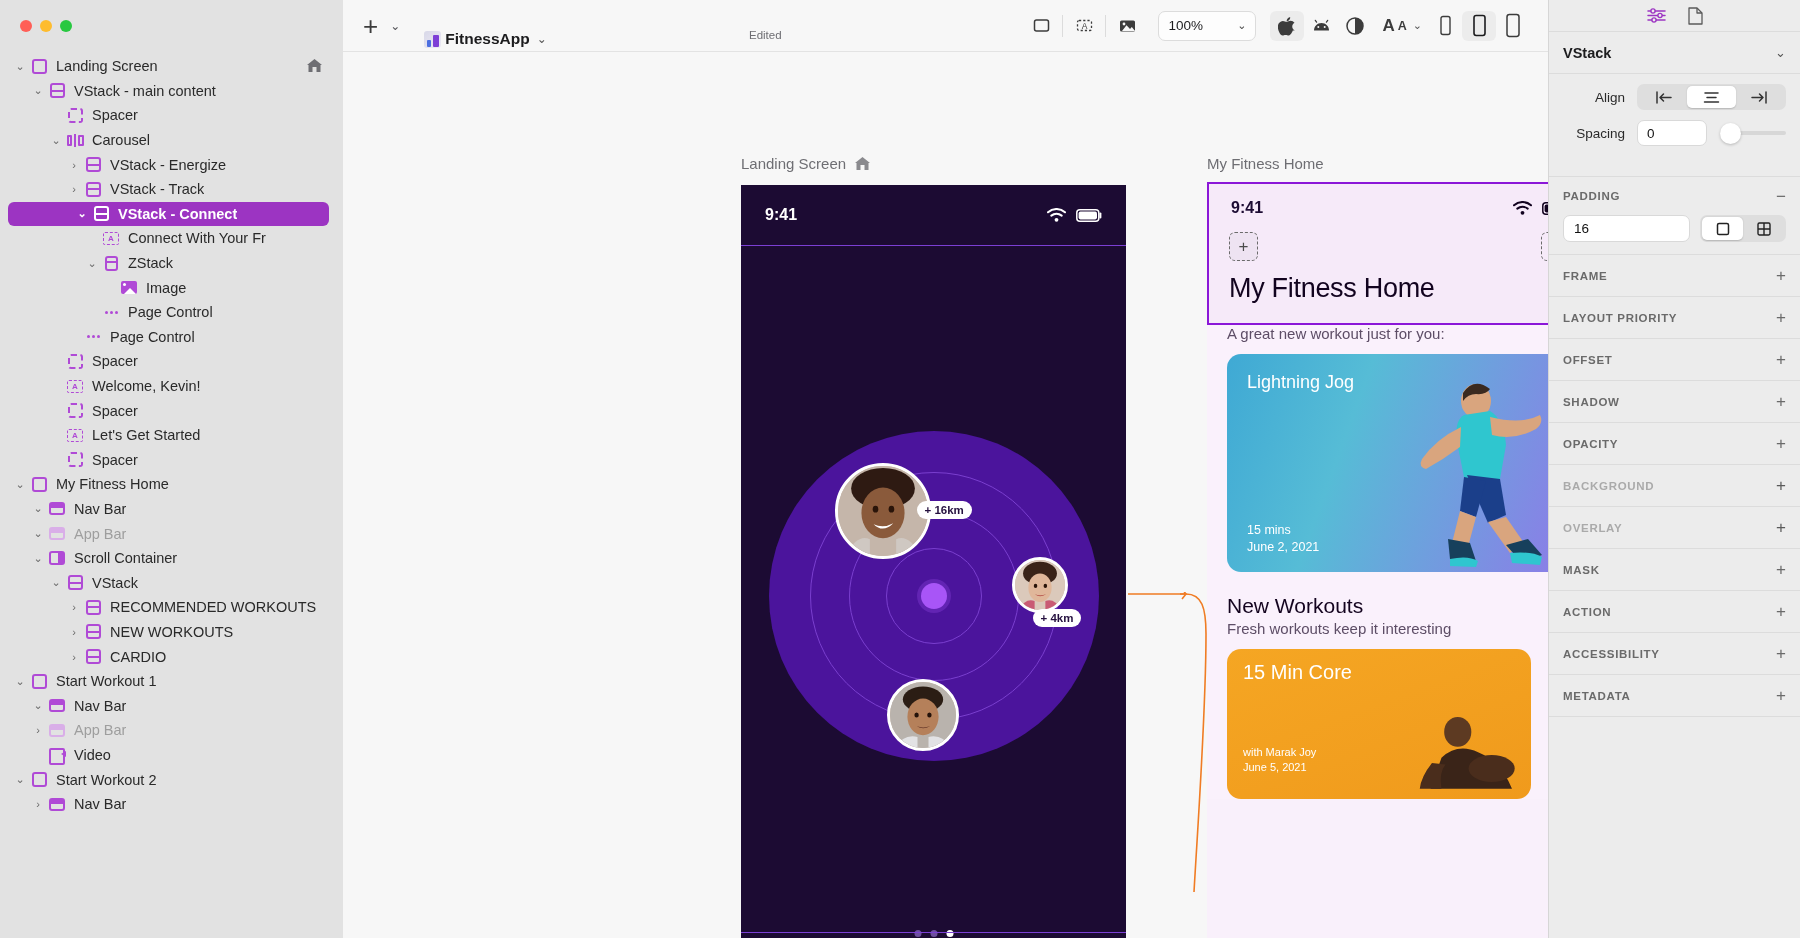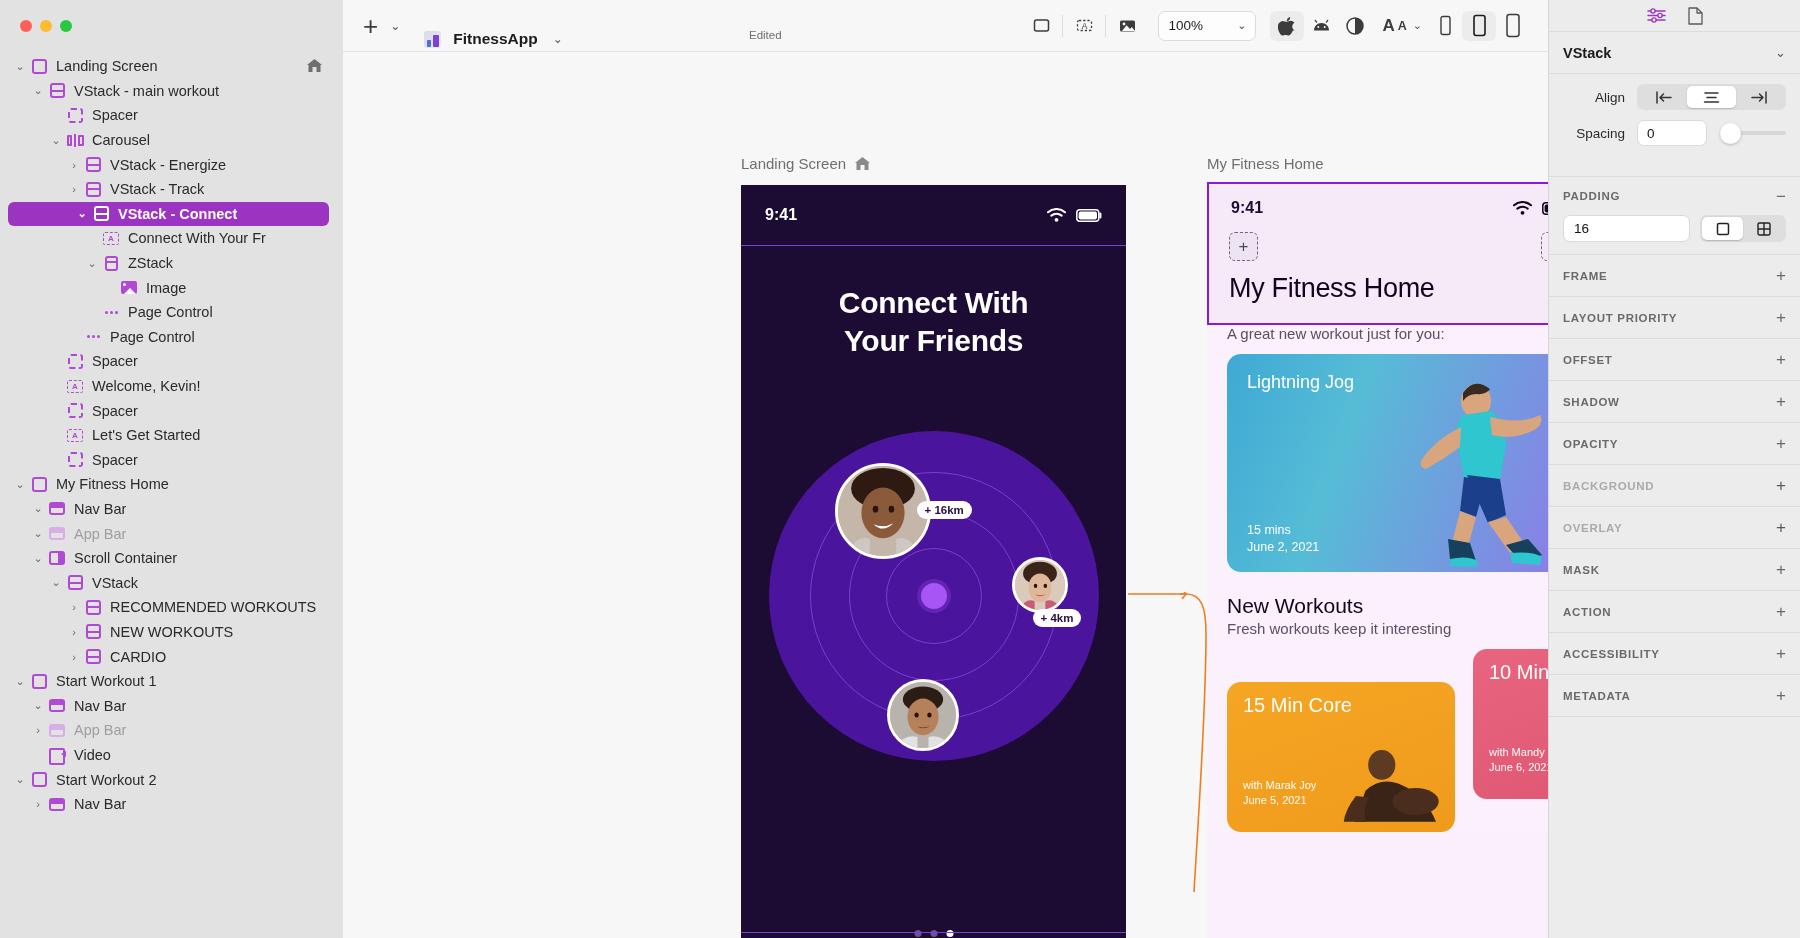--- a/index.html
+++ b/index.html
@@ -100,21 +100,21 @@
   .main { flex: 1 1 auto; display: flex; flex-direction: column; min-width: 0; }
   .toolbar {
     height: 52px; background: #f7f7f7;
     border-bottom: 1px solid #e3e3e3;
     display: flex; align-items: center; padding: 0 18px; gap: 0;
     position: relative;
   }
   .tb-plus { font-size: 26px; color: #3c3c3c; font-weight: 300; line-height: 1;
       padding: 0 2px; cursor: default; }
   .tb-chev { font-size: 12px; color: #55555a; margin-left: 10px; margin-right: 24px; }
-  .doc-block { display: flex; align-items: center; gap: 12px; margin-top: 27px; }
+  .doc-block { display: flex; align-items: center; gap: 4px; margin-top: 27px; }
   .doc-icon {
     width: 17px; height: 17px; border-radius: 3px;
     background: linear-gradient(135deg,#d8d8e8 0%,#eceaf5 100%);
     position: relative; overflow: hidden; flex: 0 0 17px;
   }
   .doc-icon:after { content:""; position:absolute; right:2px; bottom:1px;
       width:6px; height:12px; background:#7d3fd6; border-radius:1px; }
   .doc-icon:before { content:""; position:absolute; left:3px; bottom:1px;
       width:4px; height:7px; background:#4c6fe0; border-radius:1px; }
   .doc-title { font-size: 15.5px; font-weight: 700; color: #1c1c1e; }
@@ -212,21 +212,21 @@
       background: linear-gradient(110deg,#3fa9d4 0%,#56bcd6 35%,#8e7ae8 100%); }
   .card-big .ct { position: absolute; left: 20px; top: 18px; color: #fff;
       font-size: 18px; }
   .card-big .cm { position: absolute; left: 20px; bottom: 16px; color: #fff;
       font-size: 12.5px; line-height: 1.35; }
   .runner { position: absolute; right: 8px; bottom: 0; width: 200px; height: 205px; }
 
   .cards2 { display: flex; gap: 18px; padding: 0 20px; margin-top: 0; }
   .card-sm { flex: 0 0 auto; height: 150px; border-radius: 14px;
       position: relative; overflow: hidden; }
-  .c-orange { width: 228px; background: linear-gradient(160deg,#f5a623 0%,#f09a1c 100%); margin-top: 33px; }
+  .c-orange { width: 304px; background: linear-gradient(160deg,#f5a623 0%,#f09a1c 100%); }
   .c-pink { width: 195px; background: linear-gradient(160deg,#e8657f 0%,#df5672 100%); }
   .card-sm .ct { position: absolute; left: 16px; top: 12px; color: #fff;
       font-size: 20px; line-height: 1.1; }
   .card-sm .cm { position: absolute; left: 16px; bottom: 24px; color: #fff;
       font-size: 11px; line-height: 1.35; }
 
   .connector { position: absolute; left: 785px; top: 540px;
       width: 85px; height: 300px; pointer-events: none; }
 
   
@@ -305,21 +305,21 @@
               <rect x="6.5" y="9" width="4" height="5" fill="#e2e2e2"></rect>
             </svg>
           </span>
         </div>
         <div class="row">
           <span style="display:inline-block;width:30px;flex:0 0 30px"></span>
           <span class="chev">⌄</span>
           <span class="licon">
             <span class="ic ic-vstack"></span>
           </span>
-          <span class="lbl">VStack - main workout</span>
+          <span class="lbl">VStack - main content</span>
         </div>
         <div class="row">
           <span style="display:inline-block;width:48px;flex:0 0 48px"></span>
           <span class="chev blank">›</span>
           <span class="licon">
             <span class="ic ic-spacer"></span>
           </span>
           <span class="lbl">Spacer</span>
         </div>
         <div class="row">
@@ -673,24 +673,20 @@
               <svg width="26" height="13" viewBox="0 0 26 13">
                 <rect x="0.8" y="0.8" width="22" height="11.4" rx="3" fill="none" stroke="#fff" stroke-width="1.5"></rect>
                 <rect x="2.6" y="2.6" width="18.4" height="7.8" rx="1.8" fill="#fff"></rect>
                 <path d="M24.4 4.5 v4" stroke="#fff" stroke-width="2" stroke-linecap="round"></path>
               </svg>
             </span>
           </span>
         </div>
 
         <div class="p1-body">
-          <div class="p1-title">
-            <div>Connect With</div>
-            <div>Your Friends</div>
-          </div>
 
           <div class="radar">
             <div class="radar-c rc1"></div>
             <div class="radar-c rc2"></div>
             <div class="radar-c rc3"></div>
             <div class="radar-c rc4"></div>
             <div class="radar-c rc-center"></div>
 
             <div class="avatar av1">
               <svg class="av-face" viewBox="0 0 96 96">

